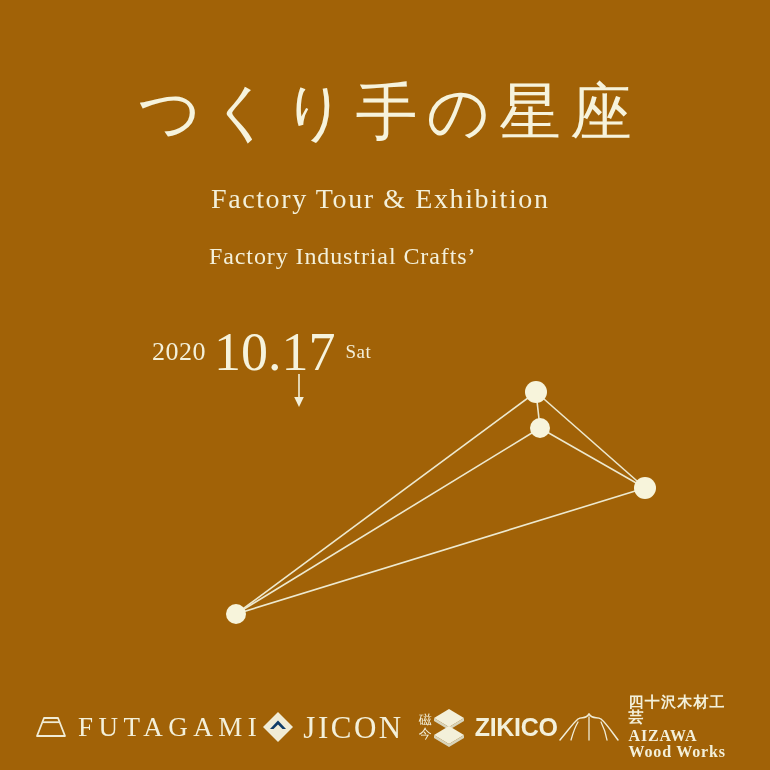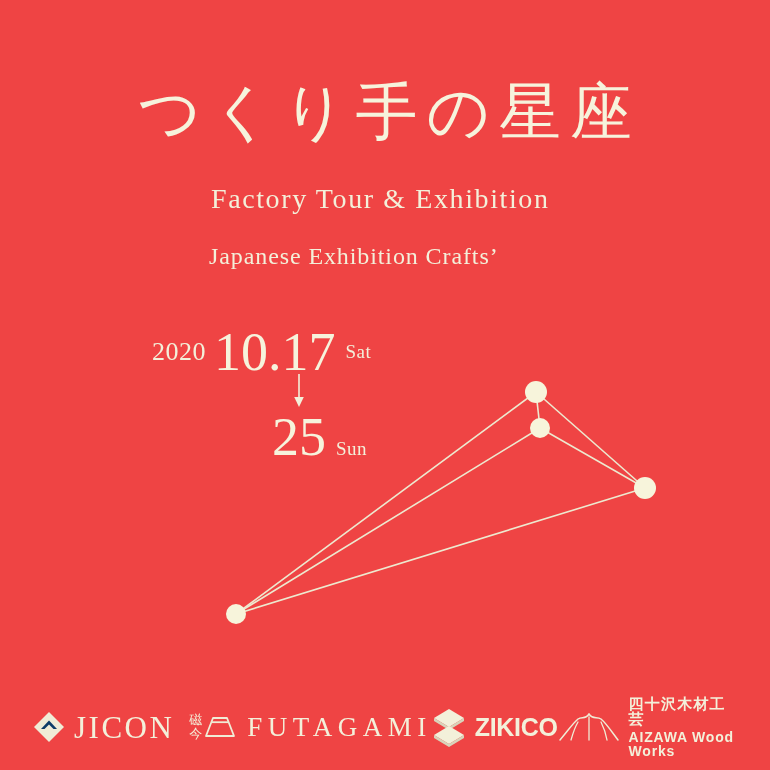--- a/index.html
+++ b/index.html
@@ -4,21 +4,21 @@
 <style>
   html, body {
     margin: 0;
     padding: 0;
     background: #0e3c68;
   }
   #poster {
     position: relative;
     width: 770px;
     height: 770px;
-    background: #ef4444;
+    background: #a16207;
     overflow: hidden;
     font-family: "Liberation Serif", "DejaVu Serif", serif;
     color: #f6f3dc;
   }
 
   
   .title-jp {
     position: absolute;
     left: 0;
     top: 78px;
@@ -169,55 +169,51 @@
     line-height: 1;
   }
   .aizawa-jp {
     font-family: Liberation Serif, serif;
     font-size: 15px;
     letter-spacing: 1.2px;
     color: #f3f0da;
     font-weight: 700;
   }
   .aizawa-en {
-    font-family: Liberation Sans, sans-serif;
-    font-size: 14px;
+    font-family: Liberation Serif, serif;
+    font-size: 16px;
     letter-spacing: 0.8px;
     color: #f3f0da;
     font-weight: 700;
   }
 </style>
 </head>
 <body>
 
 <div id="poster">
 
   <div class="title-jp">つくり手の星座</div>
 
   <div class="subtitle-en">Factory Tour &amp; Exhibition</div>
 
   <div class="subtitle-quote">
-    <span class="q-line">Japanese Exhibition Crafts’</span>
+    <span class="q-line">Factory Industrial Crafts’</span>
   </div>
 
   <div class="date-row-1">
     <span class="yr">2020</span>
     <span class="big-date">10.17</span>
     <span class="dow">Sat</span>
   </div>
 
   <svg class="arrow-down" viewBox="0 0 22 34">
     <line x1="11" y1="0" x2="11" y2="27" stroke="#f3f0da" stroke-width="1.6"></line>
     <polygon points="11,33 6.2,23 15.8,23" fill="#f3f0da"></polygon>
   </svg>
 
-  <div class="date-row-2">
-    <span class="big-date">25</span>
-    <span class="dow">Sun</span>
-  </div>
 
   <svg class="constellation" viewBox="0 0 770 770">
     <g id="constellation-edges">
         <line x1="536" y1="392" x2="540" y2="428" stroke="#ede9cf" stroke-width="1.6"></line>
         <line x1="536" y1="392" x2="645" y2="488" stroke="#ede9cf" stroke-width="1.6"></line>
         <line x1="536" y1="392" x2="236" y2="614" stroke="#ede9cf" stroke-width="1.6"></line>
         <line x1="540" y1="428" x2="645" y2="488" stroke="#ede9cf" stroke-width="1.6"></line>
         <line x1="540" y1="428" x2="236" y2="614" stroke="#ede9cf" stroke-width="1.6"></line>
         <line x1="645" y1="488" x2="236" y2="614" stroke="#ede9cf" stroke-width="1.6"></line>
       </g>
@@ -225,41 +221,41 @@
         <circle cx="536" cy="392" r="11" fill="#f7f4db"></circle>
         <circle cx="540" cy="428" r="10" fill="#f7f4db"></circle>
         <circle cx="645" cy="488" r="11" fill="#f7f4db"></circle>
         <circle cx="236" cy="614" r="10" fill="#f7f4db"></circle>
       </g>
   </svg>
 
   <div class="logo-bar">
 
     <div class="logo">
+      <svg class="logo-mark" width="36" height="26" viewBox="0 0 36 26">
+        <path d="M11 4 H25 L32 22 H4 Z" fill="none" stroke="#f0ecd6" stroke-width="1.8" stroke-linejoin="round"></path>
+        <line x1="9.6" y1="8.2" x2="26.4" y2="8.2" stroke="#f0ecd6" stroke-width="1.8"></line>
+      </svg>
+      <span class="logo-futagami-text">FUTAGAMI</span>
+    </div>
+
+    <div class="logo">
       <svg class="logo-mark" width="32" height="32" viewBox="0 0 32 32">
         <path d="M16 1 L31 16 L16 31 L1 16 Z" fill="#f0ecd6"></path>
         <path d="M16 9.5 L24 18 H8 Z" fill="#0e3c68"></path>
         <path d="M16 13.5 L22 19.5 H10 Z" fill="#f0ecd6"></path>
       </svg>
       <span class="logo-jicon-text">JICON</span>
       <span class="logo-jicon-kanji">
         <span>磁</span>
         <span>今</span>
       </span>
     </div>
 
     <div class="logo">
-      <svg class="logo-mark" width="36" height="26" viewBox="0 0 36 26">
-        <path d="M11 4 H25 L32 22 H4 Z" fill="none" stroke="#f0ecd6" stroke-width="1.8" stroke-linejoin="round"></path>
-        <line x1="9.6" y1="8.2" x2="26.4" y2="8.2" stroke="#f0ecd6" stroke-width="1.8"></line>
-      </svg>
-      <span class="logo-futagami-text">FUTAGAMI</span>
-    </div>
-
-    <div class="logo">
       <svg class="logo-mark" width="34" height="40" viewBox="0 0 34 40">
         <path d="M17 2 L32 11 L17 20 L2 11 Z" fill="#f3f0da"></path>
         <path d="M2 11 L2 14 L17 23 L32 14 L32 11 L17 20 Z" fill="#d8d4bb"></path>
         <path d="M17 19 L32 28 L17 37 L2 28 Z" fill="#f3f0da"></path>
         <path d="M2 28 L2 31 L17 40 L32 31 L32 28 L17 37 Z" fill="#d8d4bb"></path>
       </svg>
       <span class="logo-zikico-text">ZIKICO</span>
     </div>
 
     <div class="logo">

